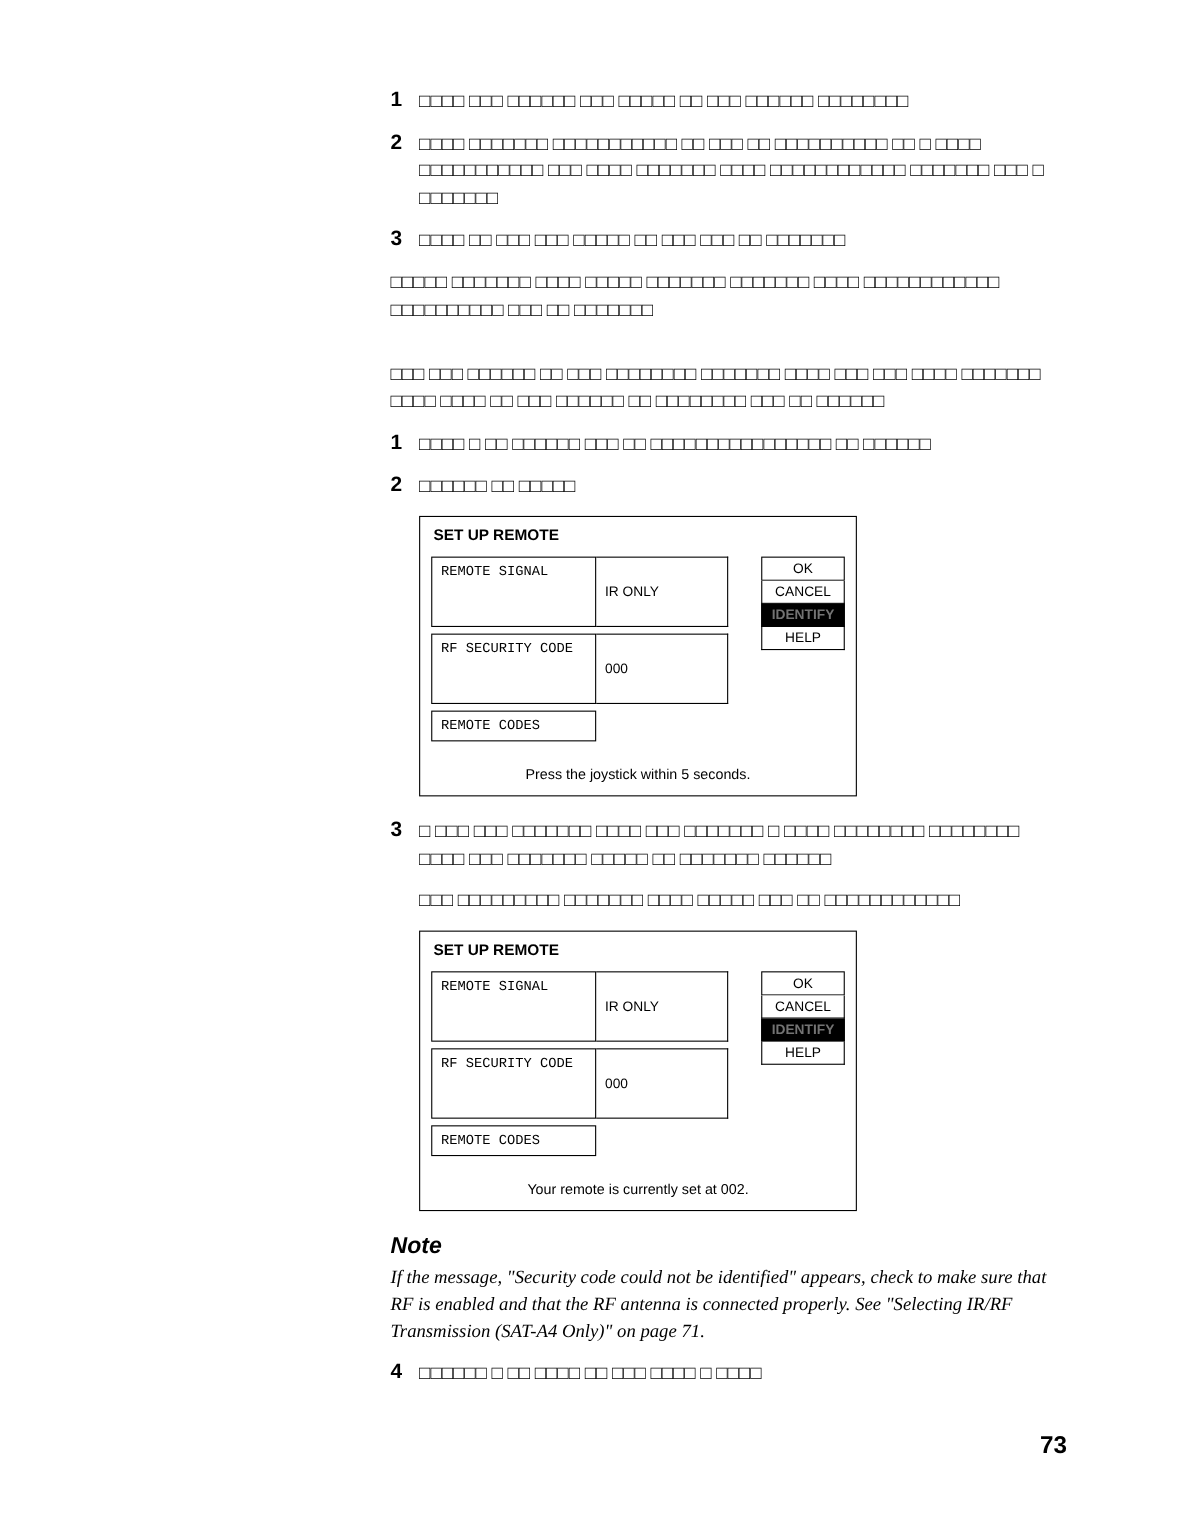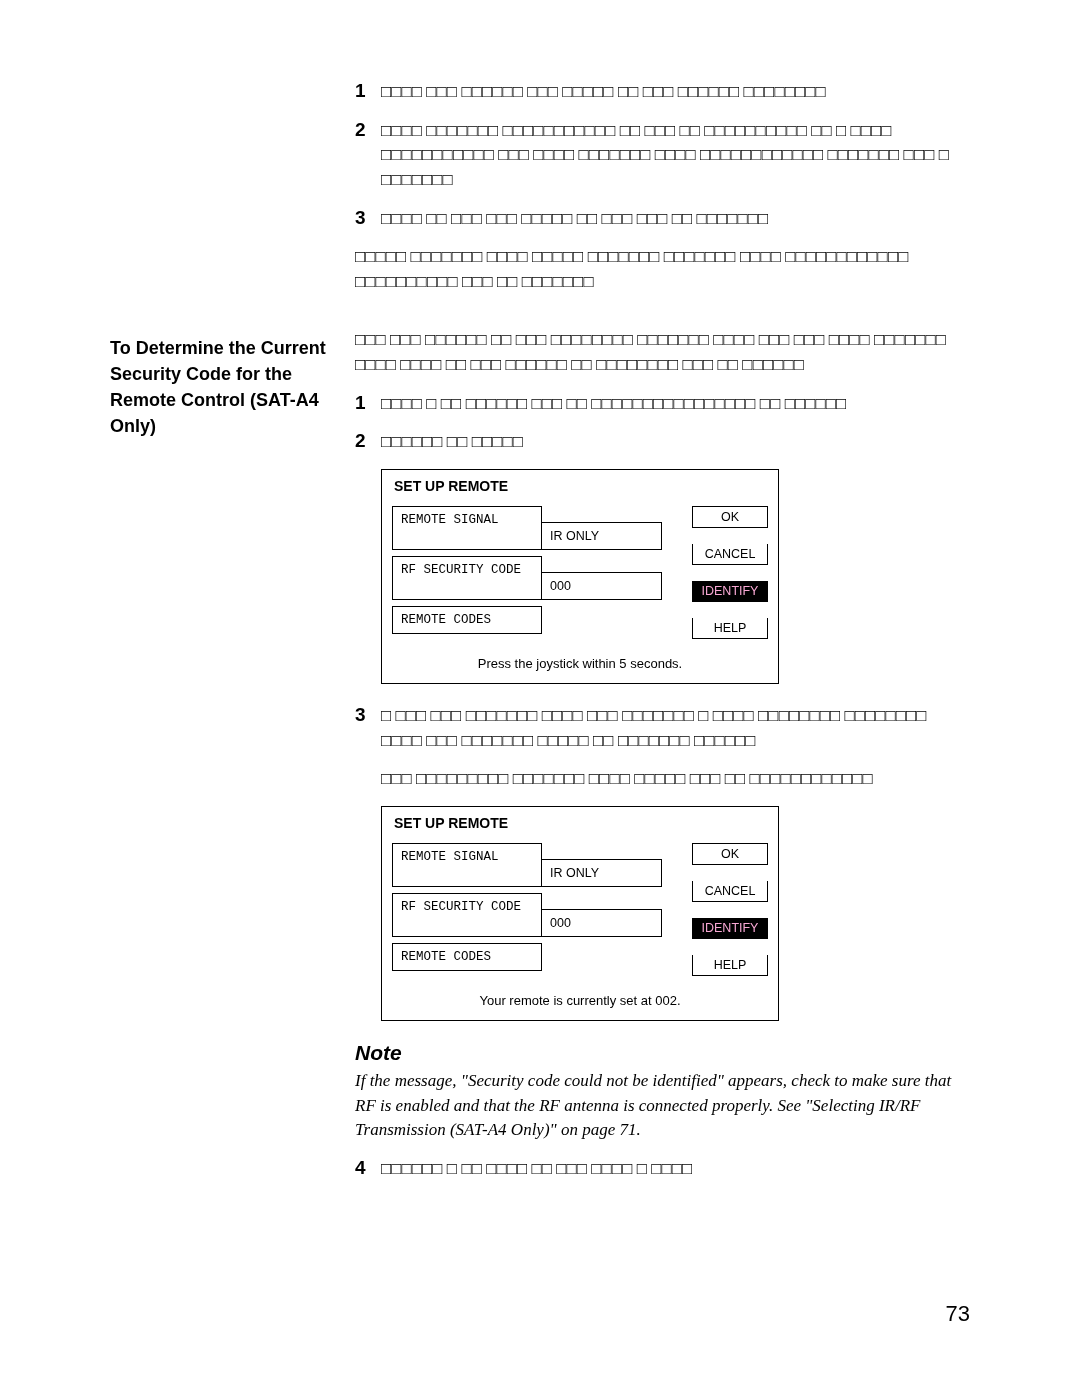--- a/index.html
+++ b/index.html
@@ -13,39 +13,38 @@
   .num { font-family: Verdana, Arial, sans-serif; font-weight:bold; font-size:19px; width:26px; flex:0 0 26px; line-height:1.2; }
   .li-body { font-size:17px; line-height:1.45; font-family: Georgia, 'Times New Roman', serif; }
   .para { font-size:17px; line-height:1.45; margin-bottom:14px; }
 
   .panel { width:398px; border:1px solid #000; margin:10px 0 20px 26px; font-family: Verdana, Arial, sans-serif; font-size:13px; }
   .panel-title { font-weight:bold; padding:8px 12px 6px; border-bottom:0; font-size:14px; }
   .panel-body { display:flex; padding:6px 10px 10px; }
   .panel-left { flex:1; }
   .row { display:flex; align-items:stretch; margin-bottom:6px; }
   .cell-label { border:1px solid #000; padding:6px 8px; width:150px; font-size:12.5px;font-family:Liberation Mono, monospace; }
-  .cell-value { border:1px solid #000; border-left:0; padding:6px 8px; width:120px; font-size:12.5px;margin-top:16px; }
+  .cell-value { border:1px solid #000; border-left:0; padding:24px 8px; width:120px; font-size:12.5px; }
   .row .cell-label.alone { border:1px solid #000; }
   .panel-right { width:76px; display:flex; flex-direction:column; gap:0; margin-left:auto; }
   .btn { border:1px solid #000; text-align:center; padding:3px 4px; font-size:12.5px; background:#fff; }
-  .btn + .btn { border-top:0;margin-top:16px; }
-  .btn.inv { background:#000; color:#f9a8d4; font-weight:normal; }
+  .btn + .btn { border-top:0; }
+  .btn.inv { background:#000; color:#737373; font-weight:bold; }
   .panel-status { text-align:center; font-size:13px; padding:6px 0 12px; }
 
   .note-label { font-style:italic; font-family: Verdana, Arial, sans-serif; font-weight:bold; font-size:21px; margin-top:4px; margin-bottom:4px; }
   .note-body { font-style:italic; font-size:17px; line-height:1.45; margin-bottom:14px; }
 
-  .pagenum { position:absolute; right:110px; bottom:70px; font-family: Verdana, Arial, sans-serif; font-weight:normal; font-size:22px; }
+  .pagenum { position:absolute; right:110px; bottom:70px; font-family: Verdana, Arial, sans-serif; font-weight:bold; font-size:22px; }
 </style>
 </head>
 <body>
 
 <div class="page">
 
-  <div class="sidebar">To Determine the Current Security Code for the Remote Control (SAT-A4 Only)</div>
 
   <div class="content-col">
 
 
     <ol class="ol">
       <li>
         <span class="num">1</span>
         <span class="li-body obs">□□□□ □□□ □□□□□□ □□□ □□□□□ □□ □□□ □□□□□□ □□□□□□□□</span>
       </li>
       <li>

